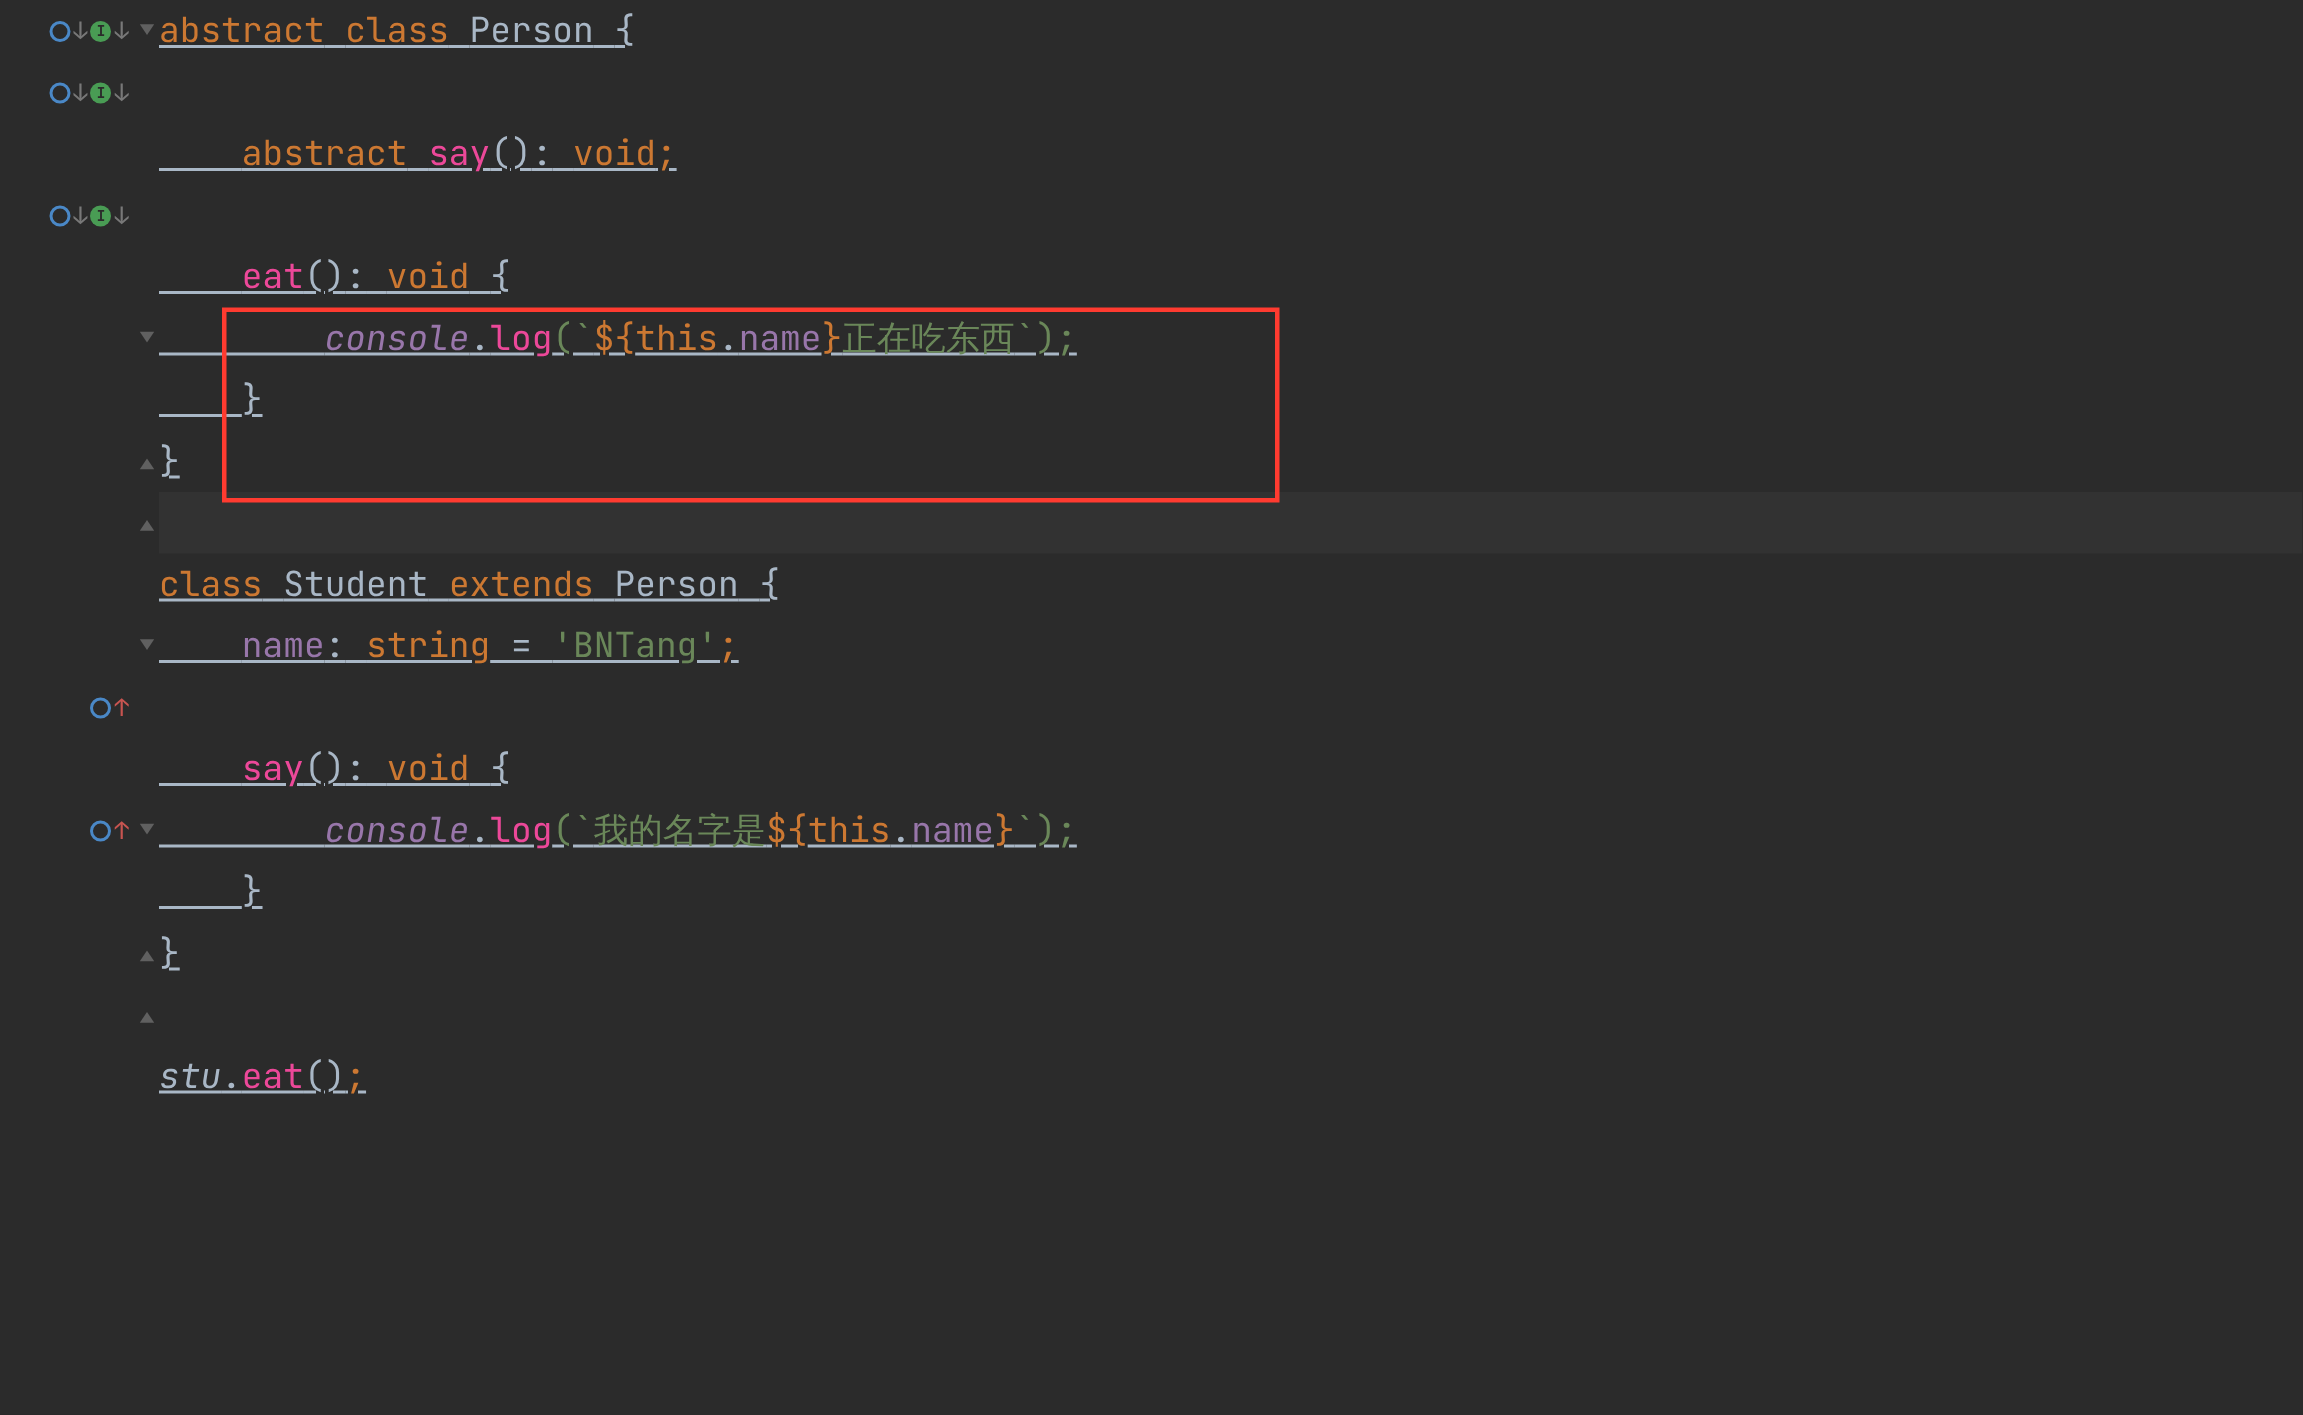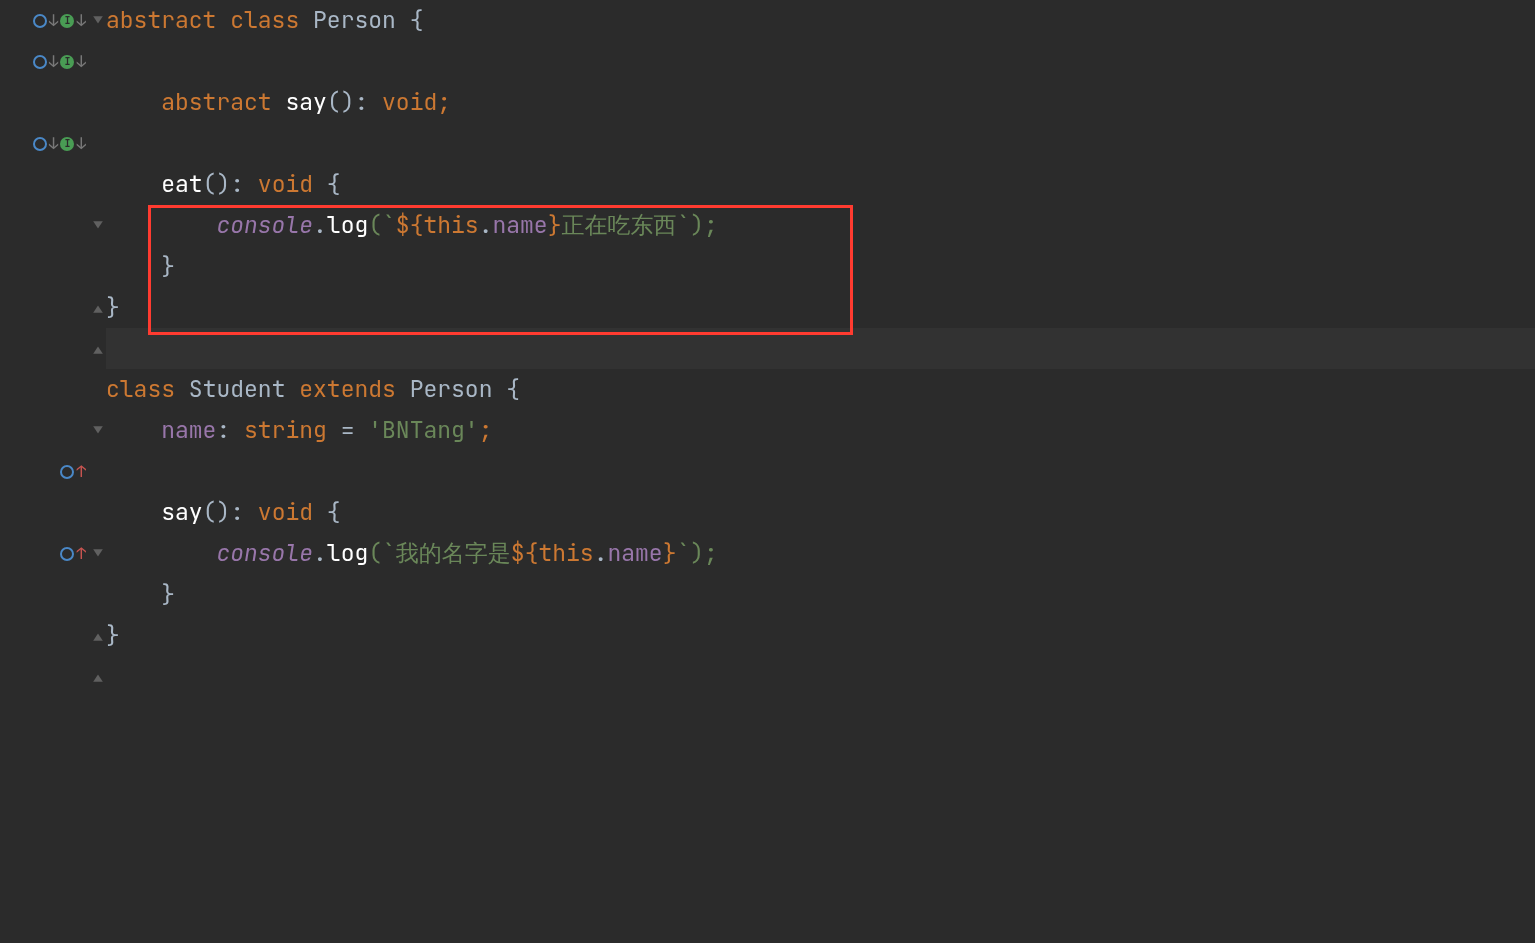--- a/index.html
+++ b/index.html
@@ -9,25 +9,25 @@
   .gutter-row { height:41px; display:flex; align-items:center; justify-content:flex-end; padding-right:4px; gap:2px; }
   .icon-circle { width:14px; height:14px; border-radius:50%; display:inline-block; }
   .i-blue { border:2px solid #4a88c7; background:transparent; }
   .i-green { width:14px; height:14px; border-radius:50%; background:#499c54; display:inline-flex; align-items:center; justify-content:center; color:#2b2b2b; font-size:10px; font-weight:bold; }
   .i-arrow-down { color:#787878; font-size:16px; line-height:1; }
   .i-arrow-up-or { color:#c75450; font-size:16px; line-height:1; }
   .fold { width:14px; height:14px; color:#606060; font-size:11px; display:flex; align-items:center; justify-content:center; cursor:pointer; }
   .fold-col { width:16px; flex-shrink:0; display:flex; flex-direction:column; border-right:0; position:relative; }
   .fold-col .fold-row { height:41px; display:flex; align-items:center; justify-content:center; }
   .code { flex:1; font-size:23px; line-height:41px; color:#a9b7c6; position:relative; }
-  .code-line { height:41px; white-space:pre; padding-left:0; }
+  .code-line { height:41px; white-space:pre; padding-left:0;text-decoration:underline; }
   .cursor-line { background:#323232; }
   .kw { color:#cc7832; }
   .type { color:#a9b7c6; }
-  .fn { color:#ffffff; }
+  .fn { color:#ec4899; }
   .str { color:#6a8759; }
   .ital { font-style:italic; color:#9876aa; }
   .ital2 { font-style:italic; color:#a9b7c6; }
   .templ { color:#cc7832; }
   .prop { color:#9876aa; }
   .semi { color:#cc7832; }
   .red-box { position:absolute; border:3px solid #ff3b30; pointer-events:none; }
   svg.fold-ic { width:12px; height:12px; }
 </style>
 </head>
@@ -185,15 +185,16 @@
     <div class="code-line">        <span class="ital">console</span><span>.</span><span class="fn">log</span><span class="str">(`</span><span class="str">我的名字是</span><span class="templ">${</span><span class="kw">this</span><span>.</span><span class="prop">name</span><span class="templ">}</span><span class="str">`);</span></div>
 
     <div class="code-line">    <span>}</span></div>
 
     <div class="code-line"><span>}</span></div>
 
     <div class="code-line"></div>
 
 
 
+    <div class="code-line"><span class="ital2">stu</span><span>.</span><span class="fn">eat</span><span>()</span><span class="semi">;</span></div>
 
   </div>
 </div>
 
 </body></html>

